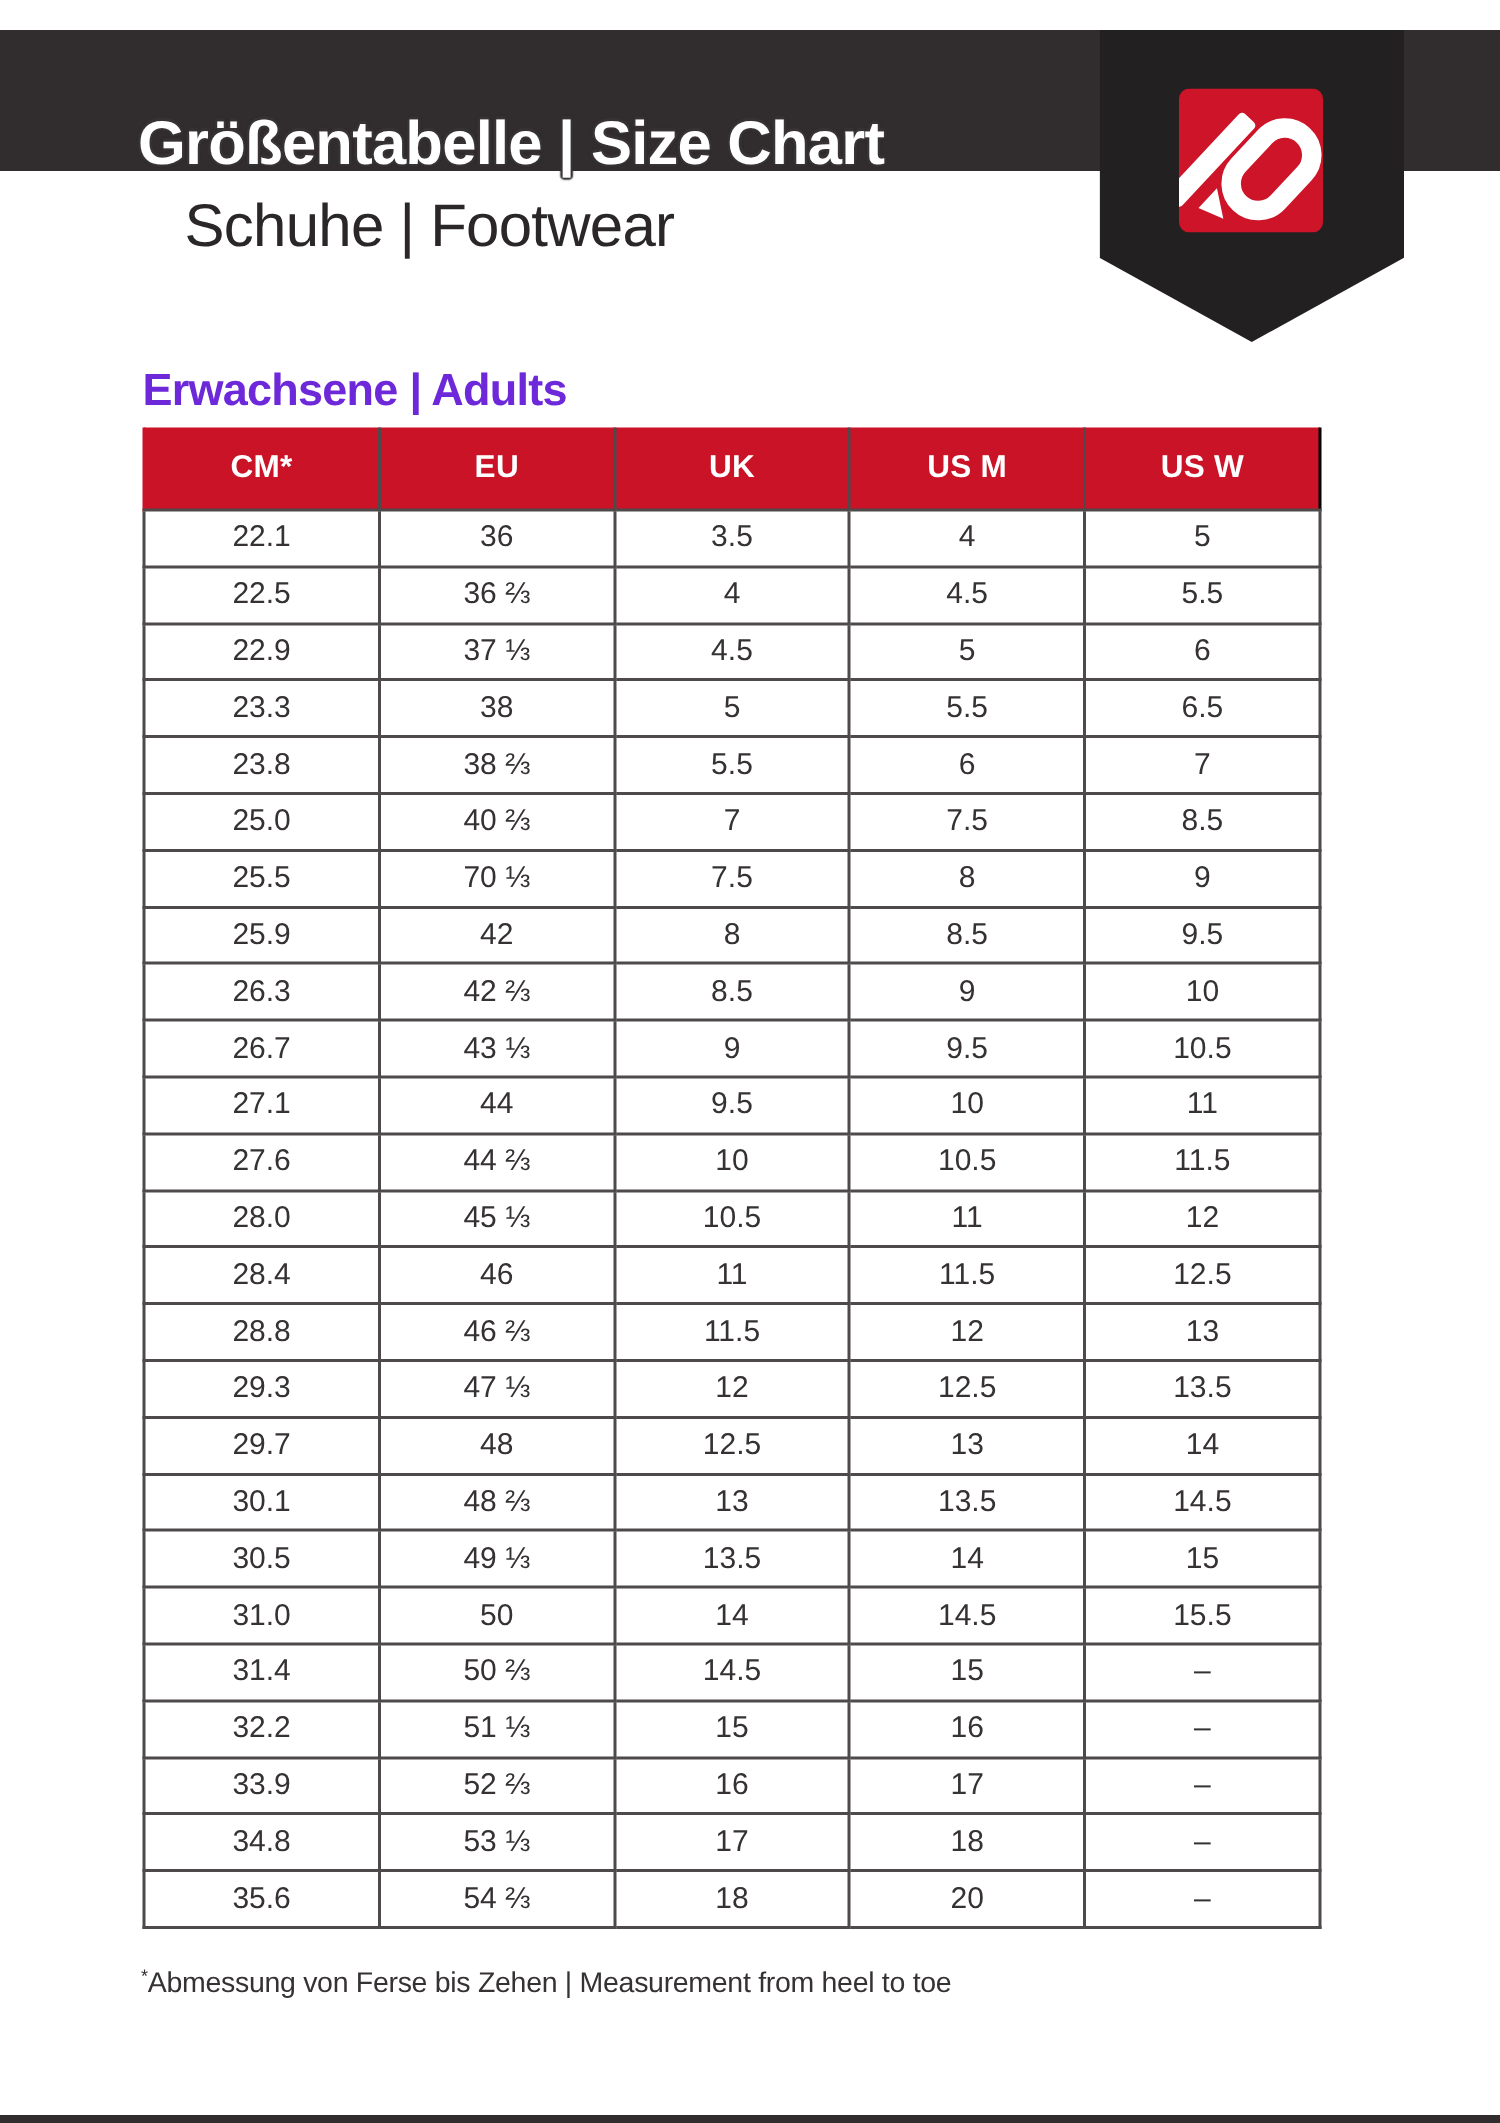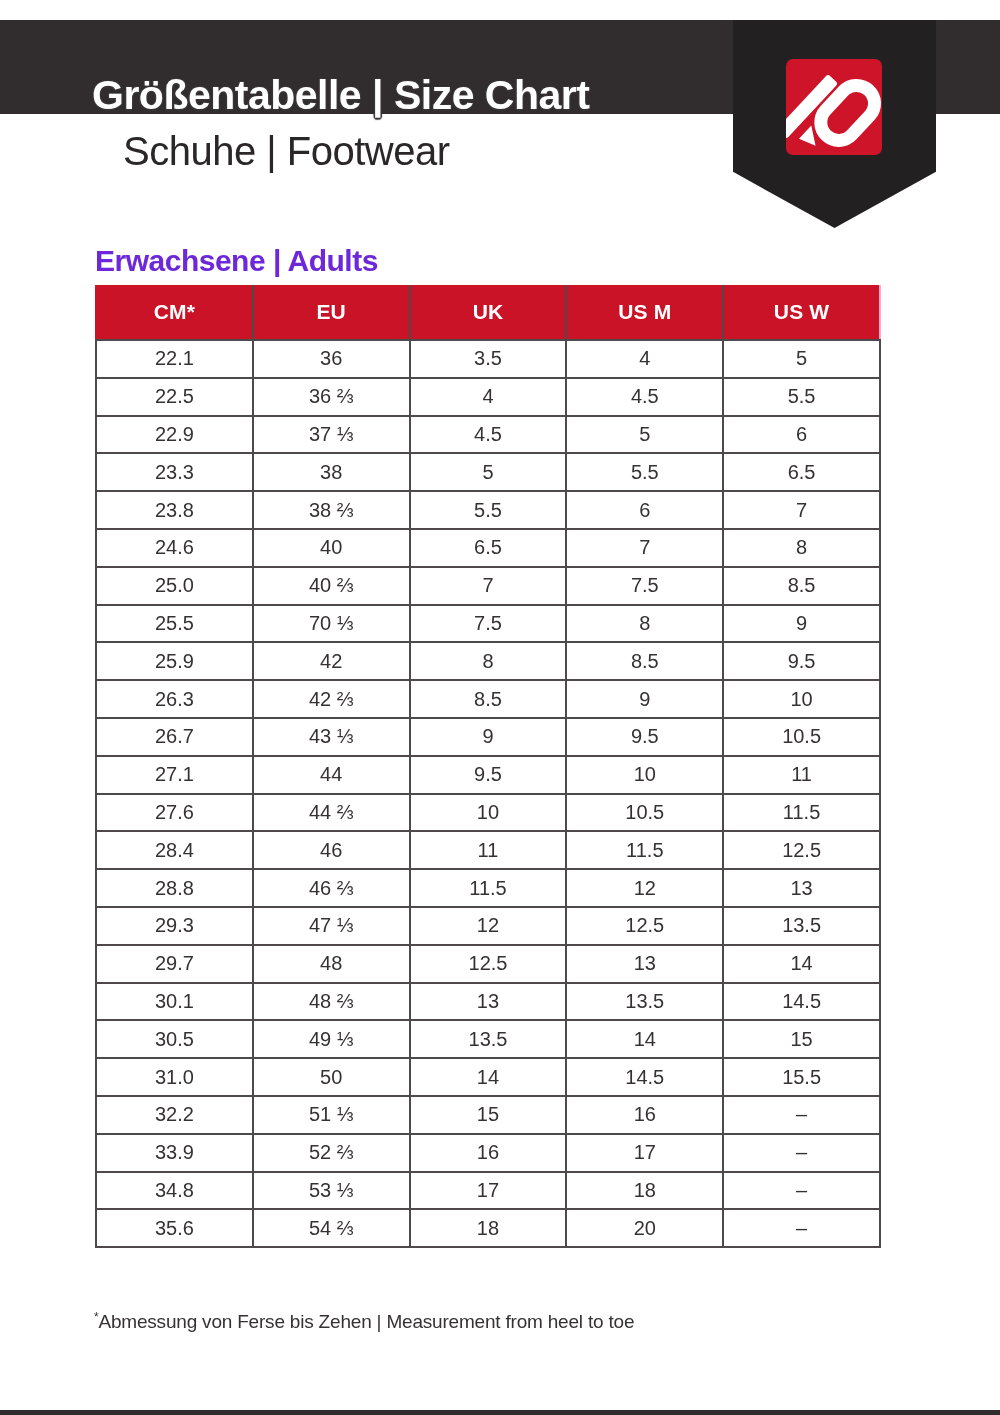--- a/index.html
+++ b/index.html
@@ -89,21 +89,21 @@
     color: #ffffff;
     font-size: 21px;
     font-weight: 700;
     text-align: center;
     vertical-align: middle;
     border: 2px solid #4e4a4b;
     border-top: none;
     letter-spacing: 0.2px;
   }
   .size-table th:first-child { border-left: 2px solid #cb1328; }
-  .size-table th:last-child  { border-right: 2px solid #f9a8d4; }
+  .size-table th:last-child  { border-right: 2px solid #000000; }
   .size-table td {
     height: 33.8px;
     font-size: 20px;
     color: #363233;
     text-align: center;
     vertical-align: middle;
     border: 2px solid #4e4a4b;
     background: #ffffff;
   }
 
@@ -197,27 +197,20 @@
           <td>6.5</td>
         </tr>
         <tr>
           <td>23.8</td>
           <td>38 ⅔</td>
           <td>5.5</td>
           <td>6</td>
           <td>7</td>
         </tr>
         <tr>
-          <td>24.6</td>
-          <td>40</td>
-          <td>6.5</td>
-          <td>7</td>
-          <td>8</td>
-        </tr>
-        <tr>
           <td>25.0</td>
           <td>40 ⅔</td>
           <td>7</td>
           <td>7.5</td>
           <td>8.5</td>
         </tr>
         <tr>
           <td>25.5</td>
           <td>70 ⅓</td>
           <td>7.5</td>
@@ -253,20 +246,27 @@
           <td>11</td>
         </tr>
         <tr>
           <td>27.6</td>
           <td>44 ⅔</td>
           <td>10</td>
           <td>10.5</td>
           <td>11.5</td>
         </tr>
         <tr>
+          <td>28.0</td>
+          <td>45 ⅓</td>
+          <td>10.5</td>
+          <td>11</td>
+          <td>12</td>
+        </tr>
+        <tr>
           <td>28.4</td>
           <td>46</td>
           <td>11</td>
           <td>11.5</td>
           <td>12.5</td>
         </tr>
         <tr>
           <td>28.8</td>
           <td>46 ⅔</td>
           <td>11.5</td>
@@ -302,20 +302,27 @@
           <td>15</td>
         </tr>
         <tr>
           <td>31.0</td>
           <td>50</td>
           <td>14</td>
           <td>14.5</td>
           <td>15.5</td>
         </tr>
         <tr>
+          <td>31.4</td>
+          <td>50 ⅔</td>
+          <td>14.5</td>
+          <td>15</td>
+          <td>–</td>
+        </tr>
+        <tr>
           <td>32.2</td>
           <td>51 ⅓</td>
           <td>15</td>
           <td>16</td>
           <td>–</td>
         </tr>
         <tr>
           <td>33.9</td>
           <td>52 ⅔</td>
           <td>16</td>

